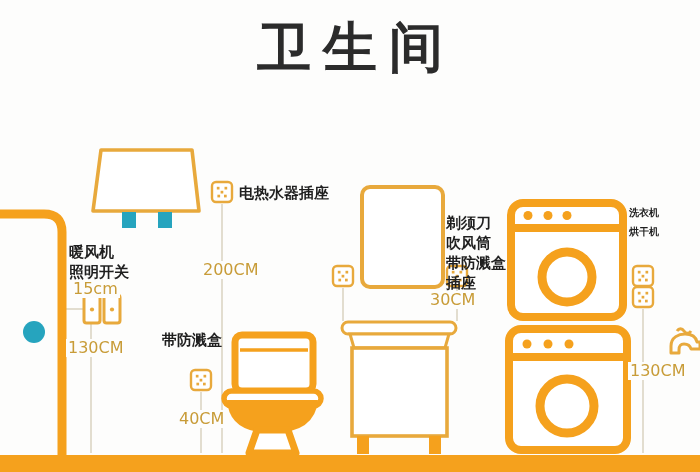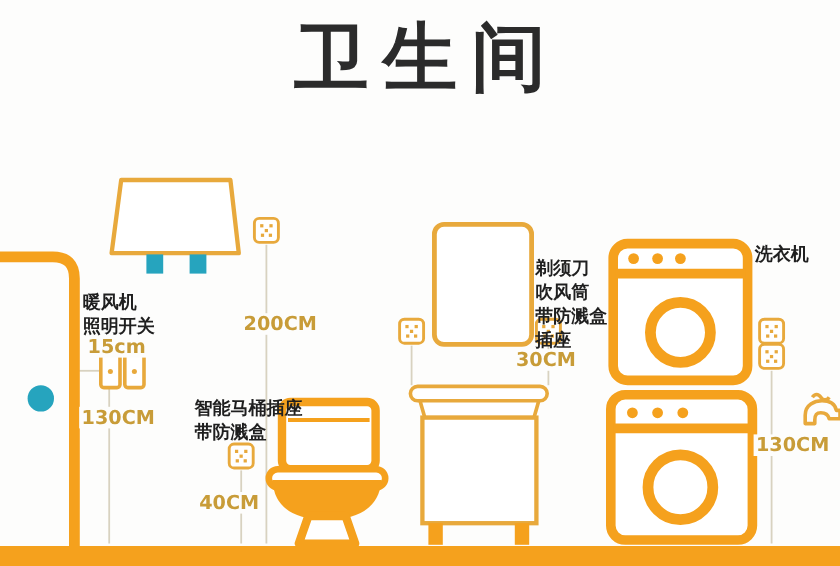--- a/index.html
+++ b/index.html
@@ -3,30 +3,30 @@
 <meta charset="utf-8">
 <style>
   html,body{margin:0;padding:0;background:#e9e9e9;}
   .stage{
     position:relative;width:700px;height:472px;overflow:hidden;
     background:#fdfdfc;
     font-family:"DejaVu Sans","Liberation Sans",sans-serif;
   }
   .title{
     position:absolute;left:0;right:0;top:0;
-    text-align:center;font-size:62px;font-weight:bold;color:#2b2b2b;
+    text-align:center;font-size:54px;font-weight:bold;color:#2b2b2b;
     letter-spacing:12px;line-height:96px;padding-left:12px;white-space:nowrap;
   }
   svg.art{position:absolute;left:0;top:0;}
   .lbl{position:absolute;color:#1f1f1f;font-weight:600;font-size:15px;line-height:20px;white-space:nowrap;}
   .measure{
-    position:absolute;color:#c89c38;font-weight:700;font-size:16px;line-height:18px;
+    position:absolute;color:#c89c38;font-weight:400;font-size:16px;line-height:18px;
     background:#fdfdfc;padding:0 2px;white-space:nowrap;
   }
-  .lbl-laundry{font-size:15px;line-height:19px;}
+  .lbl-laundry{font-size:10px;line-height:19px;}
 </style>
 </head>
 <body>
 
 <div class="stage">
 
   <div class="title">卫生间</div>
 
   <svg class="art" width="700" height="472" viewBox="0 0 700 472">
     <defs>
@@ -120,34 +120,35 @@
     <rect x="0" y="455" width="700" height="17" fill="#F5A11D"></rect>
   </svg>
 
   <div class="lbl" style="left:69px;top:242px;">
     <div>暖风机</div>
     <div>照明开关</div>
   </div>
   <div class="measure" style="left:71px;top:280px;">15cm</div>
   <div class="measure" style="left:66px;top:339px;">130CM</div>
 
+  <div class="lbl" style="left:239px;top:183px;">电热水器插座</div>
   <div class="measure" style="left:201px;top:261px;">200CM</div>
 
   <div class="lbl" style="left:162px;top:330px;">
-    <div>智能马桶插座</div>
     <div>带防溅盒</div>
   </div>
-  <div class="measure" style="left:164px;top:410px;">40CM</div>
+  <div class="measure" style="left:177px;top:410px;">40CM</div>
 
   <div class="lbl" style="left:446px;top:189px;margin-top:24px;">
     <div>剃须刀</div>
     <div>吹风筒</div>
     <div>带防溅盒</div>
     <div>插座</div>
   </div>
   <div class="measure" style="left:428px;top:291px;">30CM</div>
 
   <div class="lbl lbl-laundry" style="left:629px;top:203px;">
     <div>洗衣机</div>
+    <div>烘干机</div>
   </div>
   <div class="measure" style="left:628px;top:362px;">130CM</div>
 
 </div>
 
 </body></html>

